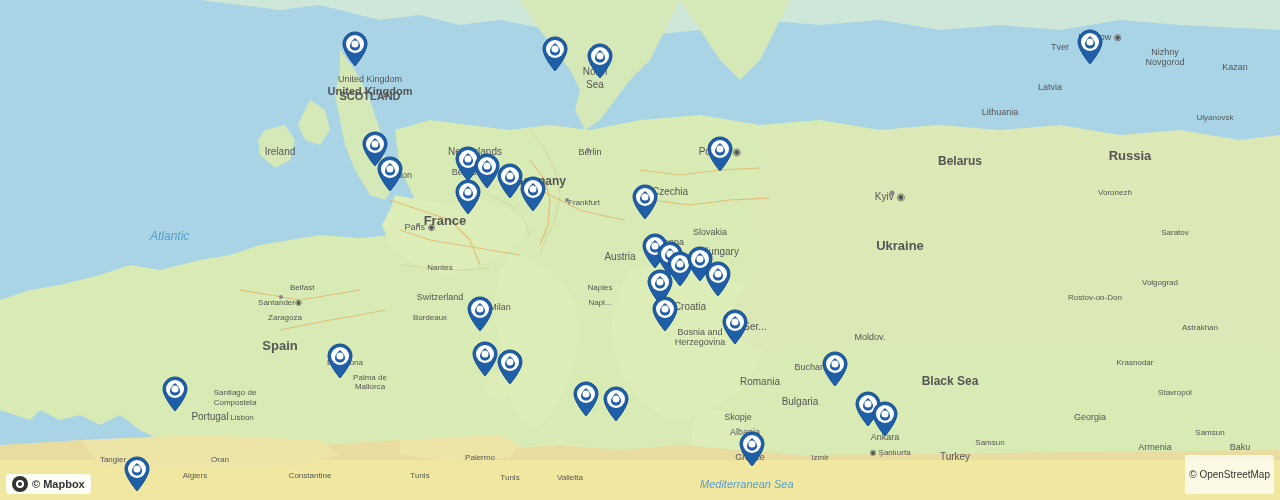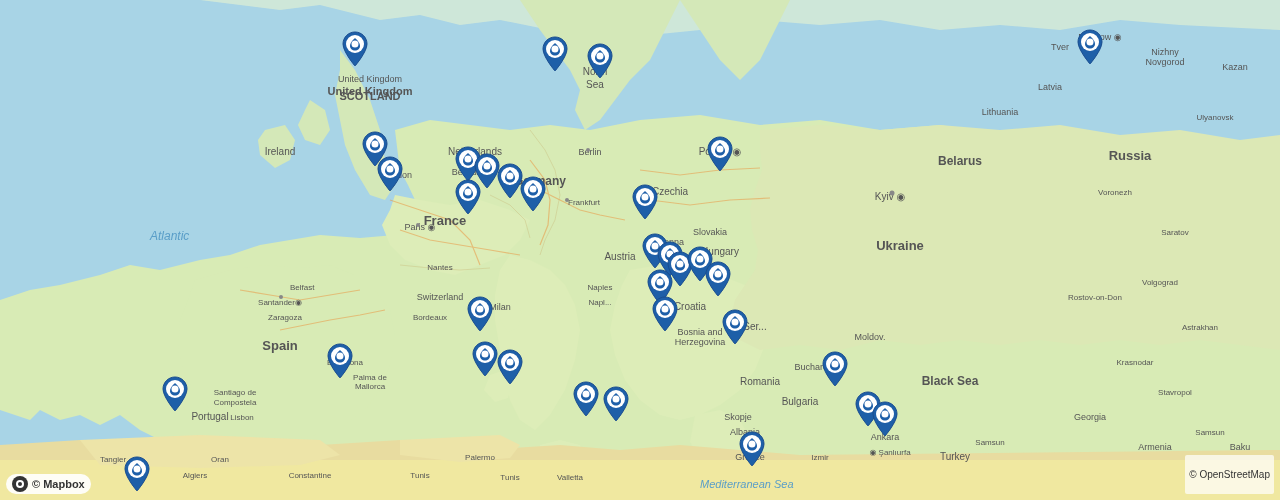--- a/index.html
+++ b/index.html
@@ -35,21 +35,21 @@
 
     .mapbox-logo {
       position: absolute;
       bottom: 6px;
       left: 6px;
       display: flex;
       align-items: center;
       gap: 4px;
       background: rgba(255,255,255,0.9);
       padding: 2px 6px;
-      border-radius: 10px;
+      border-radius: 3px;
       font-size: 11px;
       font-weight: bold;
       color: #333;
       margin-top: 25px;
     }
 
     .mapbox-logo .logo-icon {
       width: 16px;
       height: 16px;
       background: #333;

